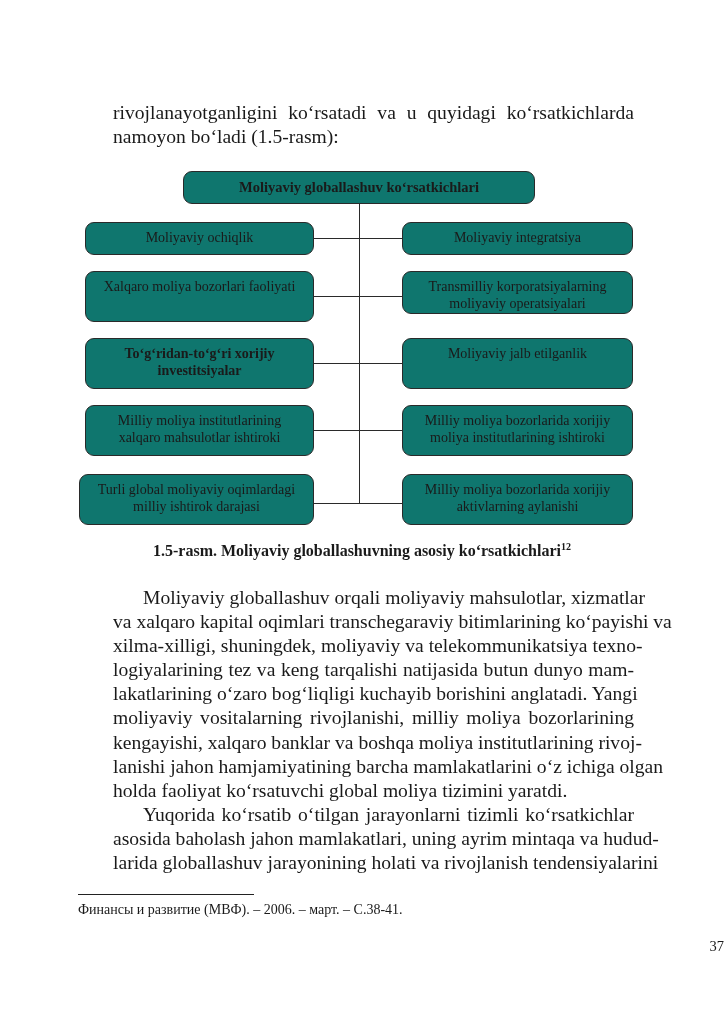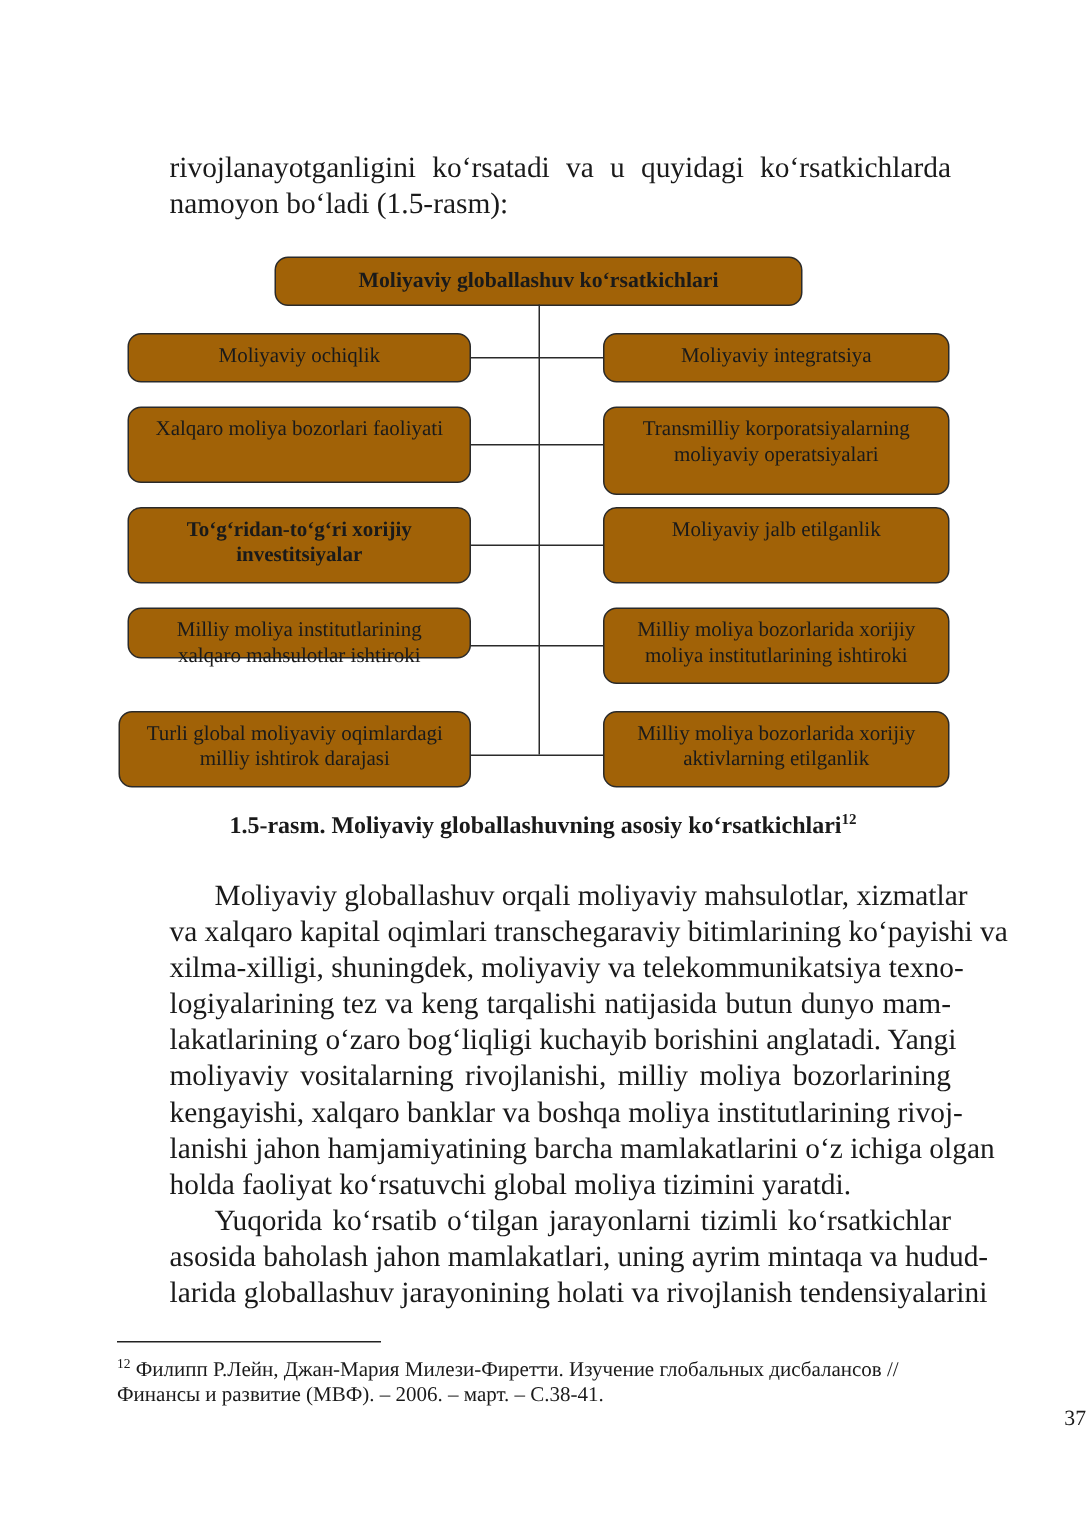--- a/index.html
+++ b/index.html
@@ -3,21 +3,21 @@
 <meta charset="utf-8">
 <style>
   html, body { margin: 0; padding: 0; background: #ffffff; }
   body { width: 724px; height: 1024px; position: relative; overflow: hidden;
          font-family: "Liberation Serif", "DejaVu Serif", serif; color: #1a1a1a; }
   .para { position: absolute; left: 78px; width: 556px; font-size: 19.6px; line-height: 24.1px;
           text-align: justify; text-align-last: justify; }
   .para .line { display: block; text-align: justify; text-align-last: justify; white-space: nowrap; margin-left: 35px; }
   .para .line.last { text-align-last: left; }
   .para .line.indent { text-indent: 30px; }
-  .box { position: absolute; border: 1.3px solid #2a2a2a; border-radius: 9px; background: #a16207;
+  .box { position: absolute; border: 1.3px solid #2a2a2a; border-radius: 9px; background: #0f766e;
          box-sizing: border-box; font-size: 14px; line-height: 17px; text-align: center;
          padding-top: 6px; }
   .box.title { font-weight: bold; font-size: 14.5px; padding-top: 7px; }
   .hline { position: absolute; height: 0; border-top: 1.3px solid #2a2a2a; }
   .vline { position: absolute; width: 0; border-left: 1.3px solid #2a2a2a; }
   .caption { position: absolute; left: 0; width: 724px; text-align: center; font-weight: bold;
              font-size: 16px; top: 541px; }
   .caption sup { font-size: 10px; vertical-align: 6px; }
   .fn-rule { position: absolute; left: 78px; top: 894px; width: 176px; border-top: 1px solid #222; }
   .footnote { position: absolute; left: 78px; width: 560px; font-size: 14px; line-height: 17px; top: 901px; }
@@ -48,46 +48,46 @@
   <div class="box" style="left:85px; top:222px; width:229px; height:33px;">
     <span>Moliyaviy ochiqlik</span>
   </div>
   <div class="box" style="left:85px; top:271px; width:229px; height:51px;">
     <span>Xalqaro moliya bozorlari faoliyati</span>
   </div>
   <div class="box" style="left:85px; top:338px; width:229px; height:51px;font-weight:bold;">
     <span>To‘g‘ridan-to‘g‘ri xorijiy</span><br>
     <span>investitsiyalar</span>
   </div>
-  <div class="box" style="left:85px; top:405px; width:229px; height:34px;">
+  <div class="box" style="left:85px; top:405px; width:229px; height:51px;">
     <span>Milliy moliya institutlarining</span><br>
     <span>xalqaro mahsulotlar ishtiroki</span>
   </div>
   <div class="box" style="left:79px; top:474px; width:235px; height:51px;">
     <span>Turli global moliyaviy oqimlardagi</span><br>
     <span>milliy ishtirok darajasi</span>
   </div>
 
   <div class="box" style="left:402px; top:222px; width:231px; height:33px;text-align:center;">
     <span>Moliyaviy integratsiya</span>
   </div>
-  <div class="box" style="left:402px; top:271px; width:231px; height:59px;">
+  <div class="box" style="left:402px; top:271px; width:231px; height:43px;">
     <span>Transmilliy korporatsiyalarning</span><br>
     <span>moliyaviy operatsiyalari</span>
   </div>
   <div class="box" style="left:402px; top:338px; width:231px; height:51px;">
     <span>Moliyaviy jalb etilganlik</span>
   </div>
   <div class="box" style="left:402px; top:405px; width:231px; height:51px;">
     <span>Milliy moliya bozorlarida xorijiy</span><br>
     <span>moliya institutlarining ishtiroki</span>
   </div>
   <div class="box" style="left:402px; top:474px; width:231px; height:51px;">
     <span>Milliy moliya bozorlarida xorijiy</span><br>
-    <span>aktivlarning etilganlik</span>
+    <span>aktivlarning aylanishi</span>
   </div>
 </div>
 
 <div class="caption">
   <span>1.5-rasm. Moliyaviy globallashuvning asosiy ko‘rsatkichlari</span><sup>12</sup>
 </div>
 
 <div class="para" style="top:586px;">
   <span class="line indent">Moliyaviy globallashuv orqali moliyaviy mahsulotlar, xizmatlar</span>
   <span class="line">va xalqaro kapital oqimlari transchegaraviy bitimlarining ko‘payishi va</span>
@@ -101,20 +101,16 @@
 </div>
 
 <div class="para" style="top:803px;">
   <span class="line indent">Yuqorida ko‘rsatib o‘tilgan jarayonlarni tizimli ko‘rsatkichlar</span>
   <span class="line">asosida baholash jahon mamlakatlari, uning ayrim mintaqa va hudud-</span>
   <span class="line">larida globallashuv jarayonining holati va rivojlanish tendensiyalarini</span>
 </div>
 
 <div class="fn-rule"></div>
 <div class="footnote">
-  <div style="white-space:nowrap;">
-    <sup>12</sup>
-    <span>Филипп Р.Лейн, Джан-Мария Милези-Фиретти. Изучение глобальных дисбалансов //</span>
-  </div>
   <div>Финансы и развитие (МВФ). – 2006. – март. – С.38-41.</div>
 </div>
 
 <div class="pagenum">37</div>
 
 </body></html>

